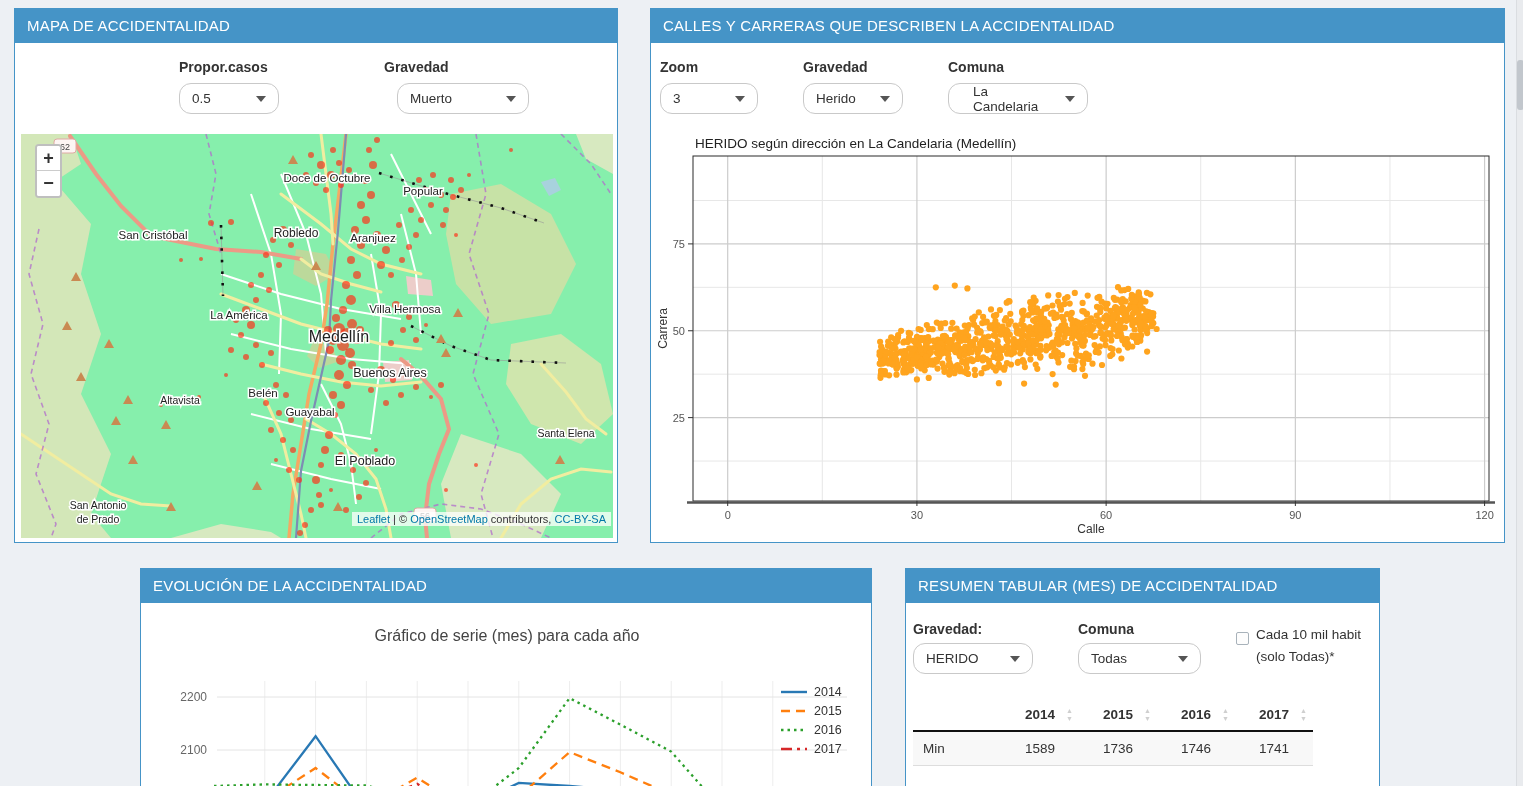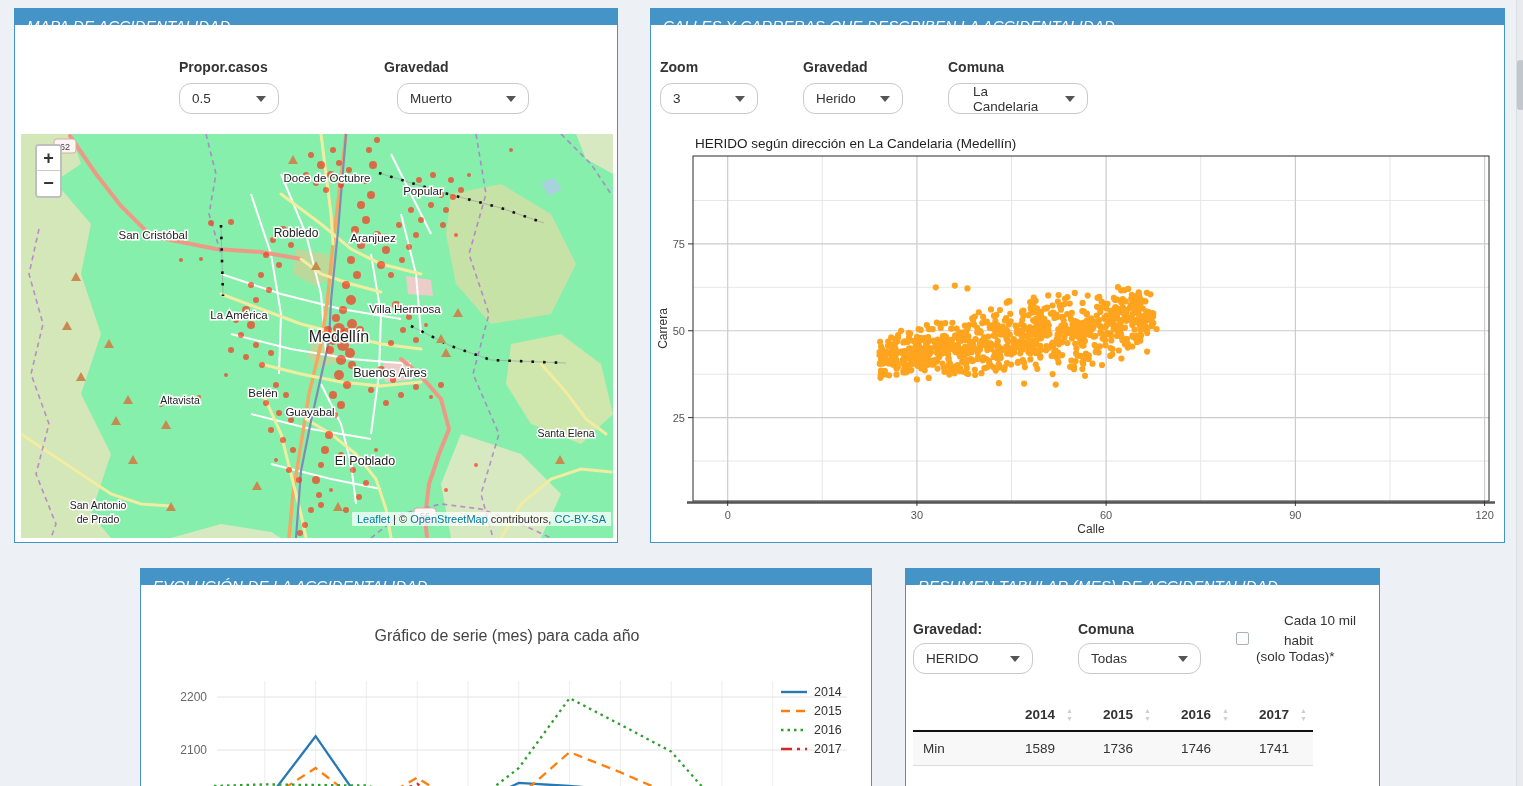--- a/index.html
+++ b/index.html
@@ -1,20 +1,20 @@
 <!DOCTYPE html>
 <html><head>
 <meta charset="utf-8">
 <style>
   * { margin:0; padding:0; box-sizing:border-box; }
   html,body { width:1523px; height:786px; overflow:hidden;
     background:#edf0f4; font-family:"Liberation Sans", sans-serif; }
   .panel { position:absolute; background:#fff; border:1px solid #4594c7; }
-  .panel-header { height:16px; background:#4594c7; color:#fff; font-size:15px;
-    line-height:34px; padding:0 12px; letter-spacing:.2px;font-style:italic; }
+  .panel-header { height:34px; background:#4594c7; color:#fff; font-size:15px;
+    line-height:34px; padding:0 12px; letter-spacing:.2px; }
   .ctl-label { position:absolute; font-size:14px; font-weight:bold; color:#333;text-align:center; }
   .select { position:absolute; height:31px; background:#fff; border:1px solid #c9c9c9;
     border-radius:12px; font-size:13.5px; color:#333; display:flex; align-items:center;
     padding:0 12px; cursor:pointer; }
   .select .val { flex:1; }
   .caret { width:0; height:0; border-left:5px solid transparent; border-right:5px solid transparent;
     border-top:6px solid #555; margin-left:8px; }
   .mapbox { position:absolute; left:6px; top:125px; width:592px; height:404px;
     background:#86efac; overflow:hidden; }
   .zoomctl { position:absolute; left:14px; top:10px; width:27px; border:2px solid rgba(0,0,0,.25);
@@ -1317,21 +1317,21 @@
     <span class="caret"></span>
   </div>
 
   <div class="ctl-label" style="left:172px; top:52px;">Comuna</div>
   <div class="select" style="left:172px; top:74px; width:123px;">
     <span class="val">Todas</span>
     <span class="caret"></span>
   </div>
 
   <span class="chk" style="left:330px; top:63px;"></span>
-  <div class="chk-label" style="left:350px; top:42px;margin-left:28px;">Cada 10 mil habit</div>
+  <div class="chk-label" style="left:350px; top:56px;">Cada 10 mil habit</div>
   <div class="chk-label" style="left:350px; top:78px;">(solo Todas)*</div>
 
   <table class="dt" id="summary-table" style="position:absolute; left:7px; top:130px;">
       <thead>
         <tr>
           <th style="width: 88px;"><span></span></th>
           <th style="width: 78px;"><span>2014</span><span class="sort">
               <i>▲</i>
               <i>▼</i>
             </span></th>

